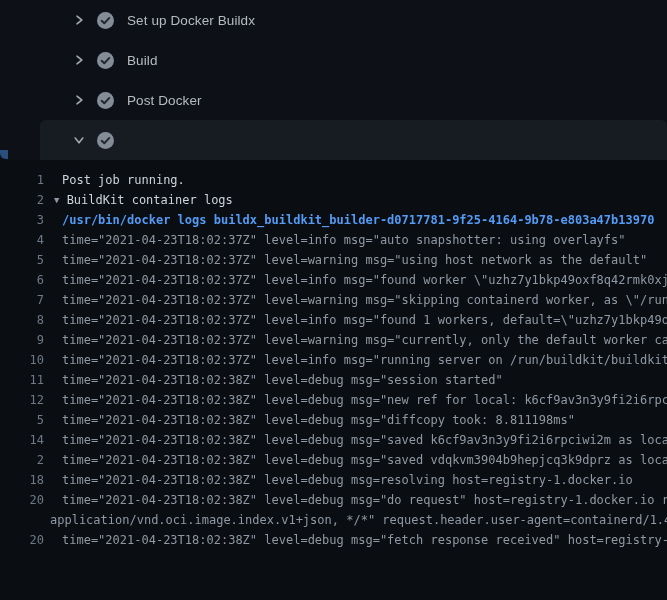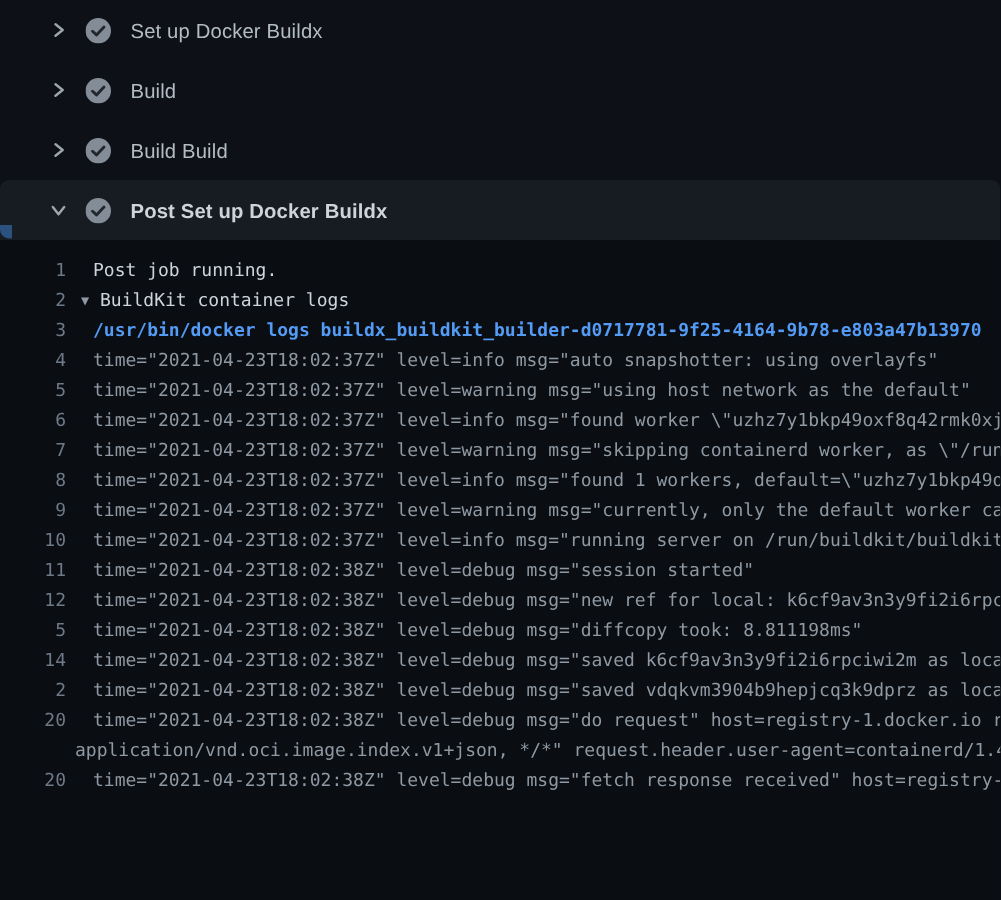--- a/index.html
+++ b/index.html
@@ -11,21 +11,21 @@
   *{box-sizing:border-box;margin:0;padding:0;}
   html,body{width:667px;height:600px;overflow:hidden;}
   body{
     background:var(--bg);
     font-family:"Liberation Sans", sans-serif;
     position:relative;
   }
   .steps{position:relative;z-index:2;}
   .step{
     height:40px;display:flex;align-items:center;
-    padding:0 33px;cursor:pointer;
+    padding:0 33px;cursor:pointer;margin-left:40px;
   }
   .step .chev{
     width:24px;display:flex;align-items:center;justify-content:flex-start;
     flex:0 0 24px;
   }
   .step .check{
     width:30px;flex:0 0 30px;display:flex;align-items:center;
   }
   .step-title{
     font-size:13.5px;color:var(--title-text);font-weight:400;
@@ -104,50 +104,50 @@
         <svg width="12" height="12" viewBox="0 0 12 12">
           <path d="M4 2.2 L8.8 6 L4 9.8" fill="none" stroke="var(--icon-gray)" stroke-width="1.6" stroke-linecap="round" stroke-linejoin="round"></path>
         </svg>
       </span>
       <span class="check">
         <svg width="17" height="17" viewBox="0 0 16 16">
           <circle cx="8" cy="8" r="8" fill="var(--check-circle)"></circle>
           <path d="M4.4 8.3 L6.9 10.6 L11.6 5.6" fill="none" stroke="var(--check-mark)" stroke-width="1.8" stroke-linecap="round" stroke-linejoin="round"></path>
         </svg>
       </span>
-      <span class="step-title">Build Build</span>
+      <span class="step-title">Post Docker</span>
     </div>
     <div class="step expanded">
       <span class="chev">
         <svg width="12" height="12" viewBox="0 0 12 12">
           <path d="M2.2 4 L6 8.8 L9.8 4" fill="none" stroke="var(--icon-gray)" stroke-width="1.6" stroke-linecap="round" stroke-linejoin="round"></path>
         </svg>
       </span>
       <span class="check">
         <svg width="17" height="17" viewBox="0 0 16 16">
           <circle cx="8" cy="8" r="8" fill="var(--check-circle)"></circle>
           <path d="M4.4 8.3 L6.9 10.6 L11.6 5.6" fill="none" stroke="var(--check-mark)" stroke-width="1.8" stroke-linecap="round" stroke-linejoin="round"></path>
         </svg>
       </span>
-      <span class="step-title">Post Set up Docker Buildx</span>
     </div>
   </div>
 <div class="corner-accent"></div>
 <div class="log-panel">
     <div class="lrow bright"><a class="lnum">1</a><div class="ltext">Post job running.</div></div>
     <div class="lrow group"><a class="lnum">2</a><div class="ltext"><span class="tri">▼</span> BuildKit container logs</div></div>
     <div class="lrow command"><a class="lnum">3</a><div class="ltext">/usr/bin/docker logs buildx_buildkit_builder-d0717781-9f25-4164-9b78-e803a47b13970</div></div>
     <div class="lrow normal"><a class="lnum">4</a><div class="ltext">time="2021-04-23T18:02:37Z" level=info msg="auto snapshotter: using overlayfs"</div></div>
     <div class="lrow normal"><a class="lnum">5</a><div class="ltext">time="2021-04-23T18:02:37Z" level=warning msg="using host network as the default"</div></div>
     <div class="lrow normal"><a class="lnum">6</a><div class="ltext">time="2021-04-23T18:02:37Z" level=info msg="found worker \"uzhz7y1bkp49oxf8q42rmk0xj</div></div>
     <div class="lrow normal"><a class="lnum">7</a><div class="ltext">time="2021-04-23T18:02:37Z" level=warning msg="skipping containerd worker, as \"/run</div></div>
     <div class="lrow normal"><a class="lnum">8</a><div class="ltext">time="2021-04-23T18:02:37Z" level=info msg="found 1 workers, default=\"uzhz7y1bkp49o</div></div>
     <div class="lrow normal"><a class="lnum">9</a><div class="ltext">time="2021-04-23T18:02:37Z" level=warning msg="currently, only the default worker ca</div></div>
     <div class="lrow normal"><a class="lnum">10</a><div class="ltext">time="2021-04-23T18:02:37Z" level=info msg="running server on /run/buildkit/buildkit</div></div>
     <div class="lrow normal"><a class="lnum">11</a><div class="ltext">time="2021-04-23T18:02:38Z" level=debug msg="session started"</div></div>
     <div class="lrow normal"><a class="lnum">12</a><div class="ltext">time="2021-04-23T18:02:38Z" level=debug msg="new ref for local: k6cf9av3n3y9fi2i6rpc</div></div>
     <div class="lrow normal"><a class="lnum">5</a><div class="ltext">time="2021-04-23T18:02:38Z" level=debug msg="diffcopy took: 8.811198ms"</div></div>
     <div class="lrow normal"><a class="lnum">14</a><div class="ltext">time="2021-04-23T18:02:38Z" level=debug msg="saved k6cf9av3n3y9fi2i6rpciwi2m as loca</div></div>
     <div class="lrow normal"><a class="lnum">2</a><div class="ltext">time="2021-04-23T18:02:38Z" level=debug msg="saved vdqkvm3904b9hepjcq3k9dprz as loca</div></div>
+    <div class="lrow normal"><a class="lnum">18</a><div class="ltext">time="2021-04-23T18:02:38Z" level=debug msg=resolving host=registry-1.docker.io</div></div>
     <div class="lrow normal"><a class="lnum">20</a><div class="ltext">time="2021-04-23T18:02:38Z" level=debug msg="do request" host=registry-1.docker.io r</div></div>
     <div class="lrow normal cont"><a class="lnum"></a><div class="ltext">application/vnd.oci.image.index.v1+json, */*" request.header.user-agent=containerd/1.4</div></div>
     <div class="lrow normal"><a class="lnum">20</a><div class="ltext">time="2021-04-23T18:02:38Z" level=debug msg="fetch response received" host=registry-</div></div>
   </div>
 
 </body></html>

